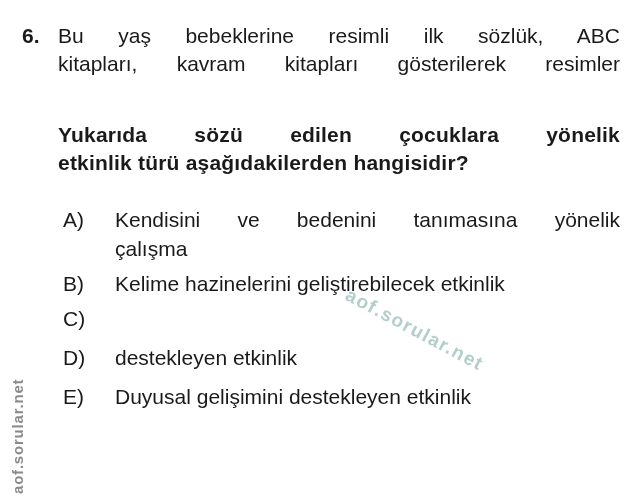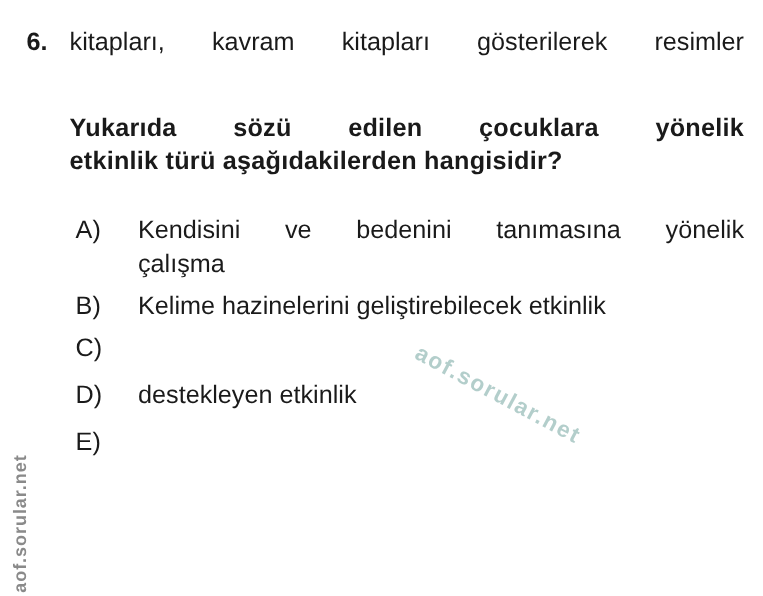--- a/index.html
+++ b/index.html
@@ -103,20 +103,21 @@
 
   <div class="wm-left">aof.sorular.net</div>
 
   <div class="content">
     <div class="qrow">
       <div class="qnum">6.</div>
 
       <div class="qbody">
 
         <div class="para">
+          <div class="line j">Bu yaş bebeklerine resimli ilk sözlük, ABC</div>
           <div class="line j">kitapları, kavram kitapları gösterilerek resimler</div>
         </div>
 
         <div class="prompt">
           <div class="line j">Yukarıda sözü edilen çocuklara yönelik</div>
           <div class="line">etkinlik türü aşağıdakilerden hangisidir?</div>
         </div>
 
         <div class="options">
 
@@ -141,19 +142,22 @@
 
           <div class="option">
             <div class="opt-letter">D)</div>
             <div class="opt-text">
               <div class="line">destekleyen etkinlik</div>
             </div>
           </div>
 
           <div class="option">
             <div class="opt-letter">E)</div>
+            <div class="opt-text">
+              <div class="line">Duyusal gelişimini destekleyen etkinlik</div>
+            </div>
           </div>
 
         </div>
       </div>
     </div>
   </div>
 </div>
 
 </body></html>

